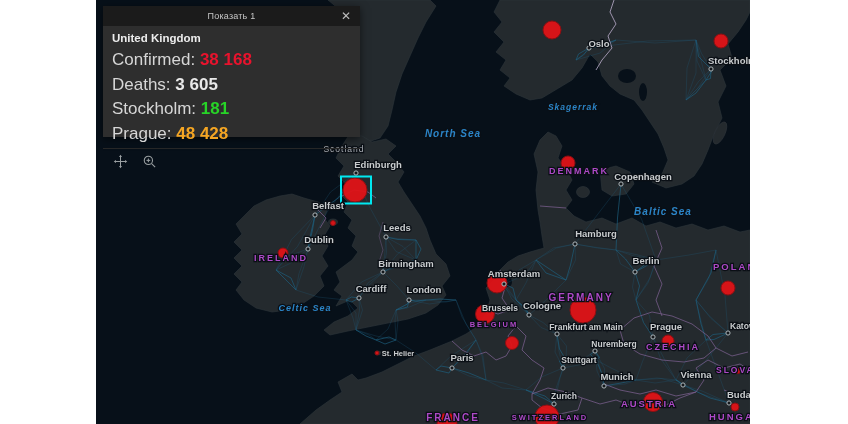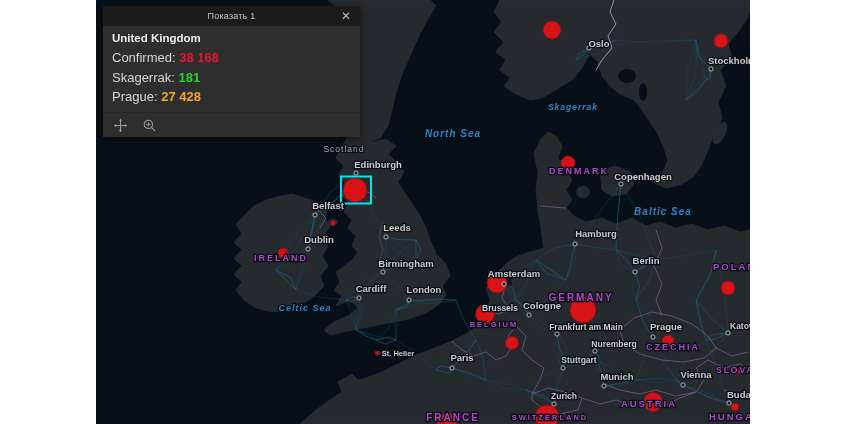--- a/index.html
+++ b/index.html
@@ -12,21 +12,21 @@
   
   #popup{position:absolute;left:103px;top:6px;width:257px;height:131px;
          background:#2e2e2e;box-shadow:0 2px 8px rgba(0,0,0,.55);z-index:5;
          display:flex;flex-direction:column;}
   #popup-header{height:20px;background:#1b1b1b;display:flex;align-items:center;position:relative;flex:0 0 auto;}
   #popup-title{flex:1;text-align:center;font-size:9px;color:#c7c7c7;letter-spacing:.2px;}
   #popup-close{position:absolute;right:6px;top:1px;color:#bdbdbd;font-size:12px;line-height:18px;
                width:16px;text-align:center;cursor:pointer;}
   #popup-body{flex:1;padding:6px 9px 0 9px;}
   #popup-country{font-size:11.5px;font-weight:bold;color:#ededed;margin-bottom:6px;}
-  .stat-row{font-size:13px;color:#d6d6d6;margin-bottom:4.5px;}
+  .stat-row{font-size:17px;color:#d6d6d6;margin-bottom:4.5px;}
   .stat-row .stat-value{font-weight:bold;}
   #popup-footer{flex:0 0 24px;display:flex;align-items:center;padding-left:9px;gap:13px;
                 border-top:1px solid #272727;}
   .tool-btn{width:16px;height:16px;display:inline-flex;align-items:center;justify-content:center;cursor:pointer;}
   .tool-btn svg{display:block;}
 </style>
 </head>
 <body>
 
 <div id="canvas">
@@ -347,26 +347,30 @@
         <span id="popup-title">Показать 1</span>
         <span id="popup-close">✕</span>
       </div>
       <div id="popup-body">
         <div id="popup-country">United Kingdom</div>
         <div class="stat-row">
           <span class="stat-label">Confirmed:</span>
           <span class="stat-value" style="color: rgb(232, 19, 45);">38 168</span>
         </div>
         <div class="stat-row">
-          <span class="stat-label">Skagerrak:</span>
+          <span class="stat-label">Deaths:</span>
+          <span class="stat-value" style="color: rgb(233, 233, 233);">3 605</span>
+        </div>
+        <div class="stat-row">
+          <span class="stat-label">Stockholm:</span>
           <span class="stat-value" style="color: rgb(39, 212, 39);">181</span>
         </div>
         <div class="stat-row">
           <span class="stat-label">Prague:</span>
-          <span class="stat-value" style="color: rgb(245, 166, 35);">27 428</span>
+          <span class="stat-value" style="color: rgb(245, 166, 35);">48 428</span>
         </div>
       </div>
       <div id="popup-footer">
         <span class="tool-btn">
           <svg width="15" height="15" viewBox="0 0 20 20" fill="none" stroke="#9aa0a2" stroke-width="1.4">
             <line x1="10" y1="4" x2="10" y2="16"></line>
               <line x1="4" y1="10" x2="16" y2="10"></line>
             <path d="M10 1 L8 4 H12 Z M10 19 L8 16 H12 Z M1 10 L4 8 V12 Z M19 10 L16 8 V12 Z" fill="#9aa0a2" stroke="none"></path>
           </svg>
         </span>

